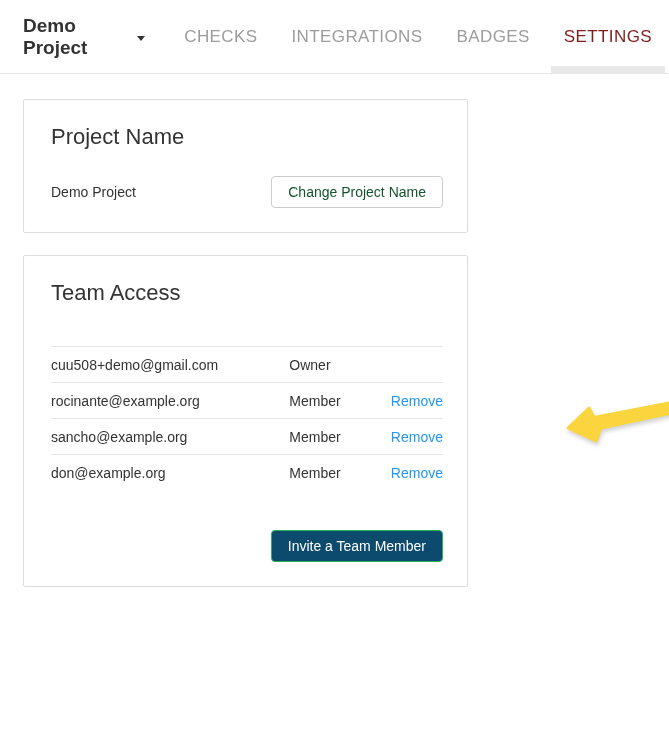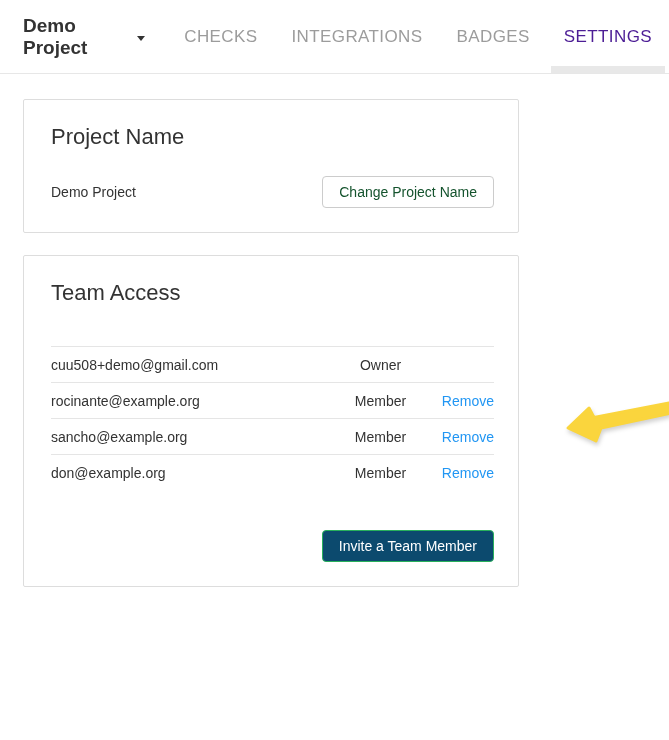--- a/index.html
+++ b/index.html
@@ -44,32 +44,32 @@
     display: flex;
     align-items: center;
     padding: 4px 13px;
     margin: 0 4px;
     font-size: 17px;
     letter-spacing: 0.4px;
     color: #9c9c9c;
     cursor: pointer;
     white-space: nowrap;
   }
-  .nav-item.active { color: #4c1d95; }
+  .nav-item.active { color: #7f1d1d; }
   .nav-item.active::after {
     content: "";
     position: absolute;
     left: 0; right: 0; bottom: 0;
     height: 7px;
     background: #e8e8e8;
   }
 
   
   .content {
-    width: 496px;
+    width: 445px;
     margin: 25px 0 0 23px;
   }
   .card {
     background: #fff;
     border: 1px solid #ddd;
     border-radius: 2px;
     padding: 22px 24px 24px 27px;
     margin-bottom: 22px;
   }
   .card h2 {
@@ -126,21 +126,21 @@
     margin-top: 40px;
     font-size: 14px;
   }
   .team-table td {
     border-top: 1px solid #e5e5e5;
     padding: 10px 0 9px 0;
     color: #333;
     vertical-align: middle;
   }
   .team-table td.col-email { width: 300px; }
-  .team-table td.col-role  { width: 145px; text-align: center; }
+  .team-table td.col-role  { width: 145px; }
   .team-table td.col-remove { text-align: right; }
   .team-table a {
     text-decoration: none;
     cursor: pointer;
   }
   .invite-row {
     display: flex;
     justify-content: flex-end;
     margin-top: 40px;
   }

